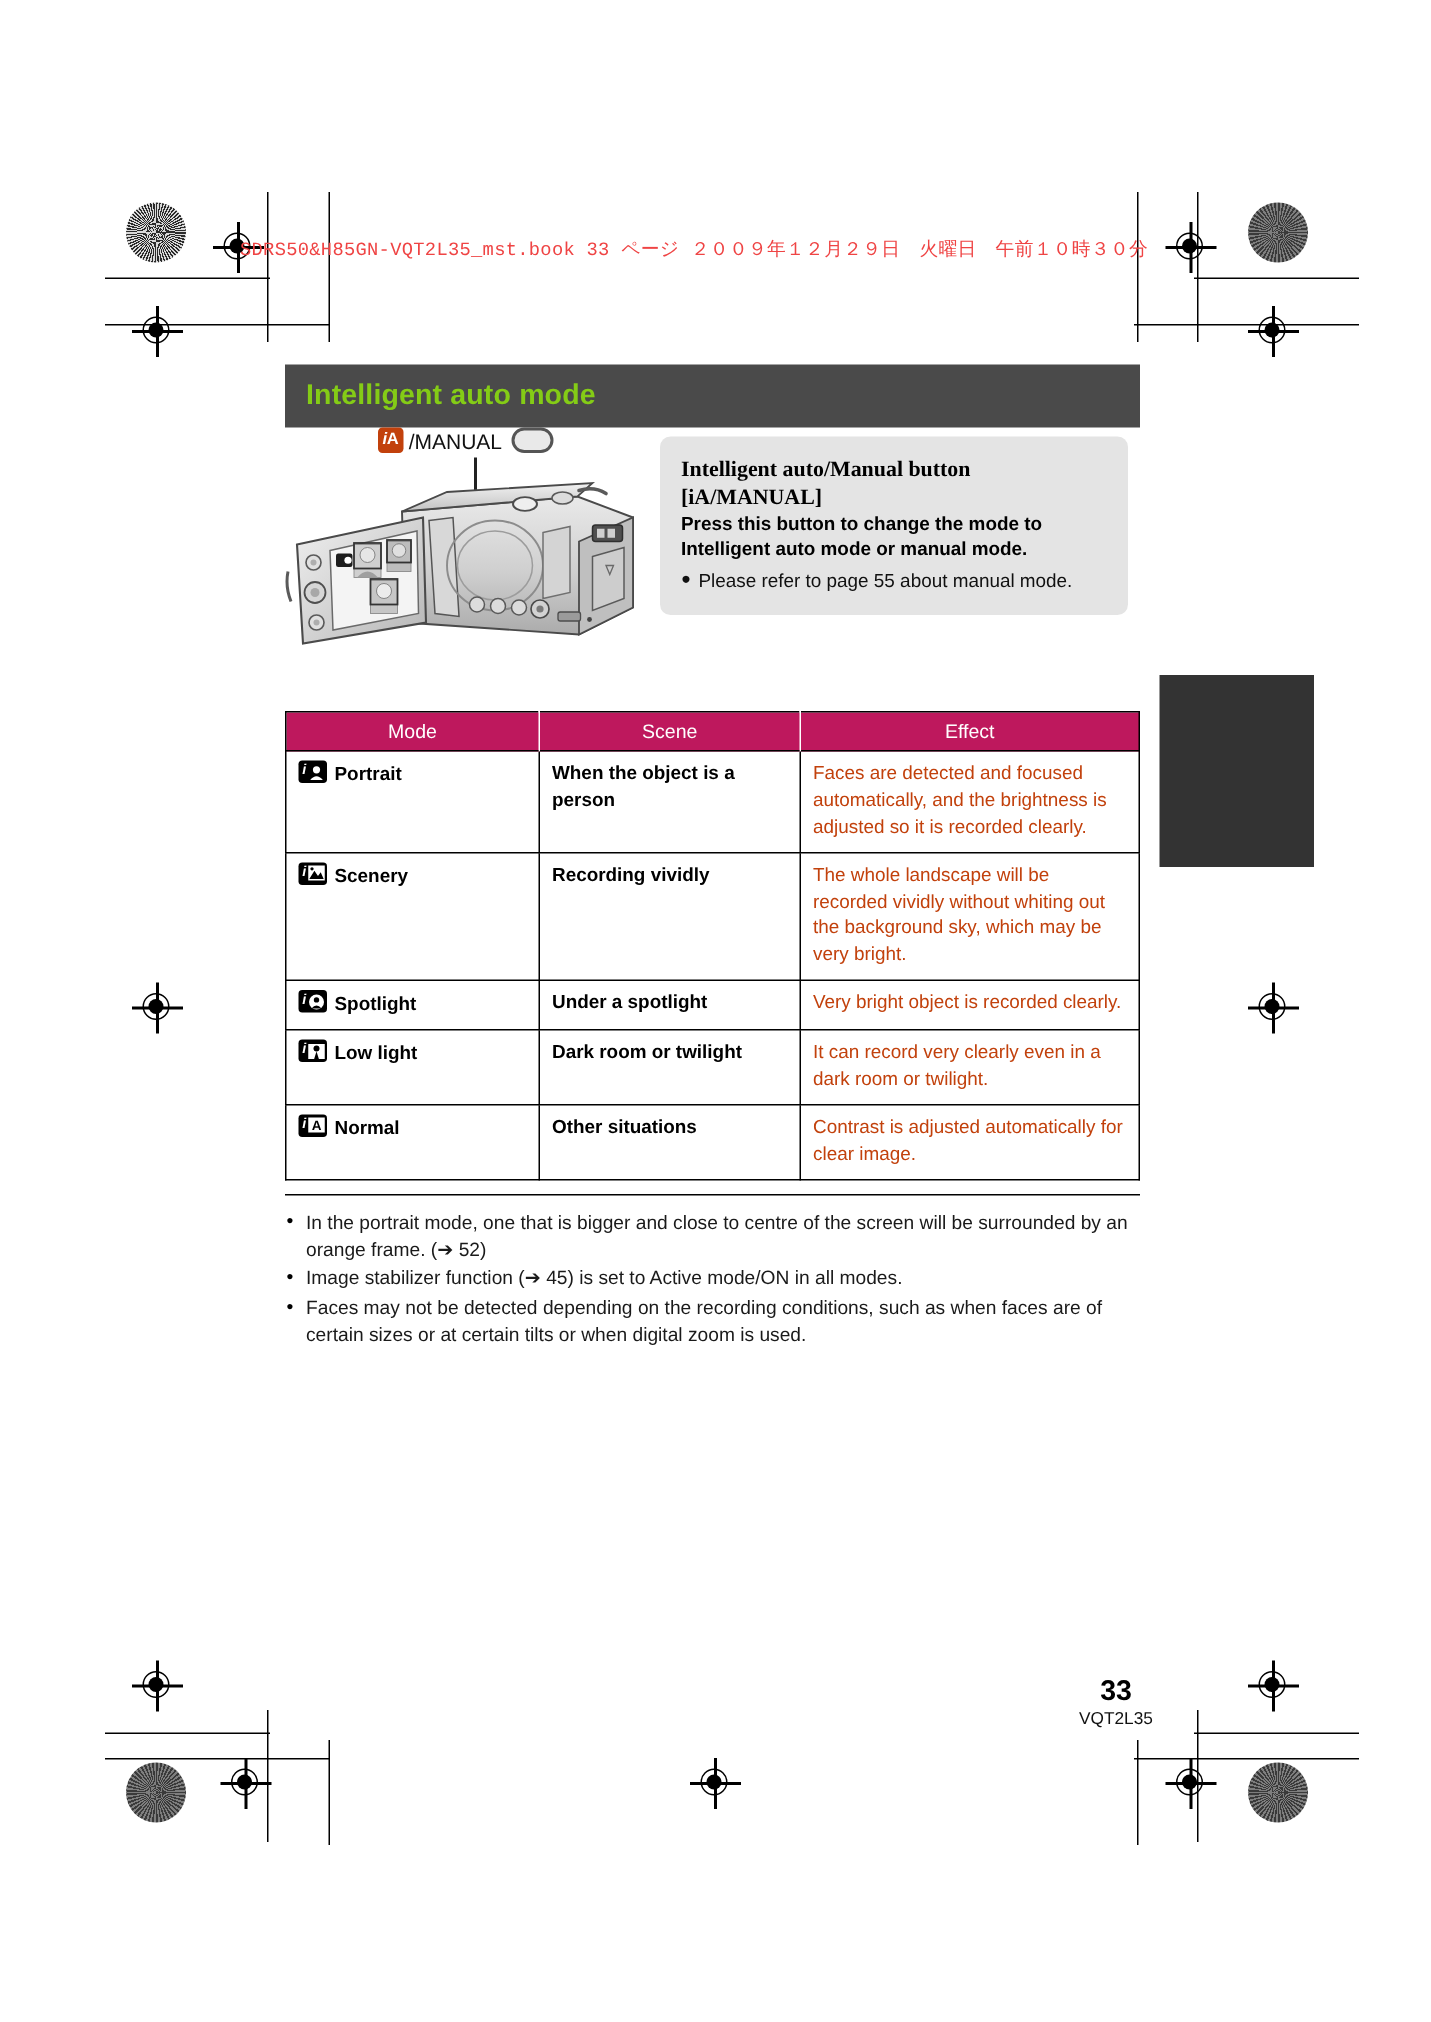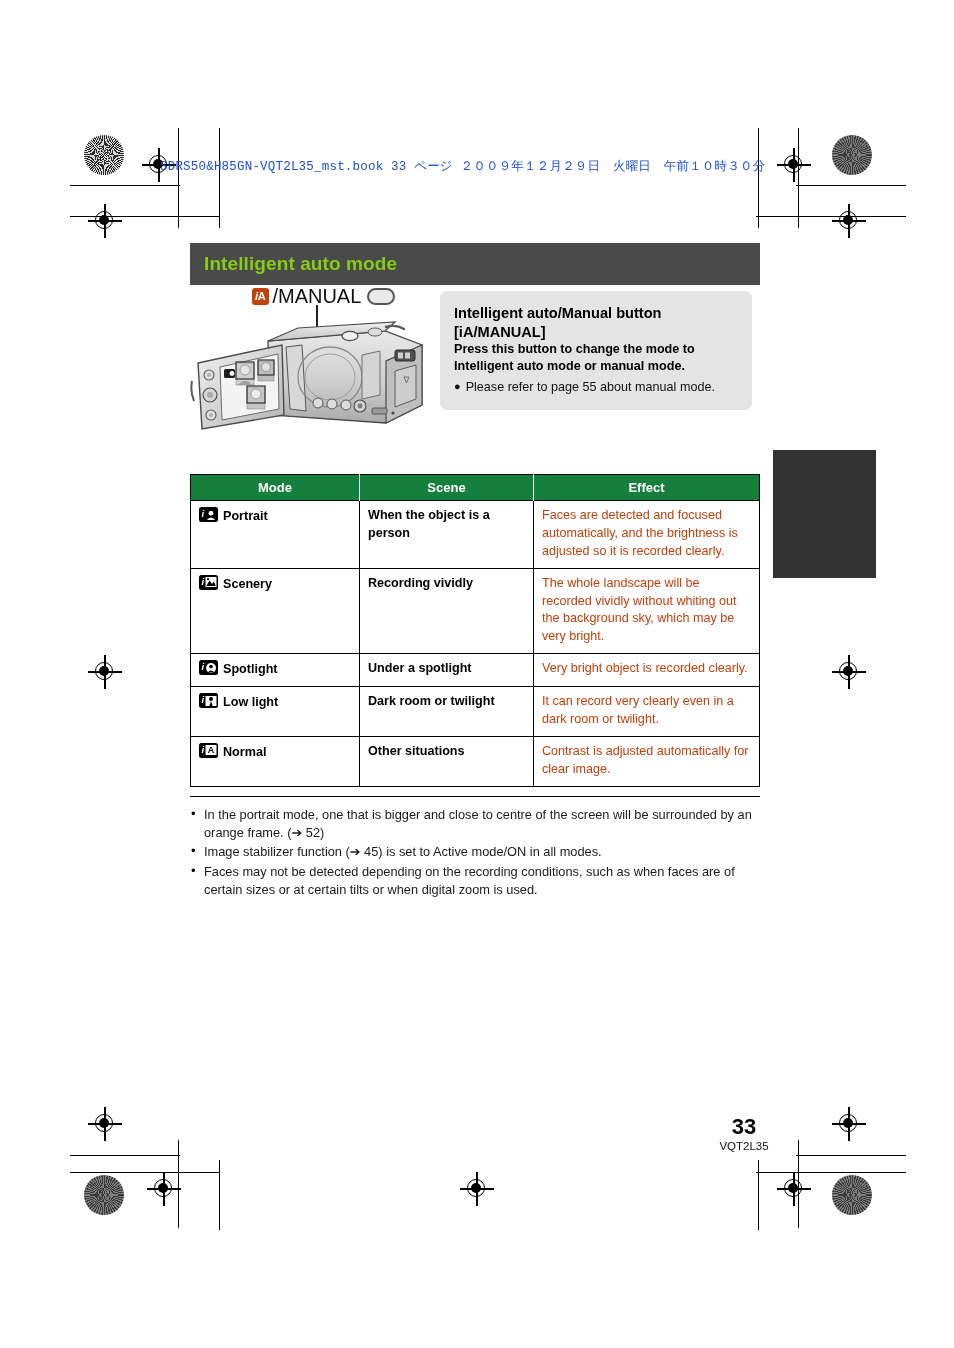--- a/index.html
+++ b/index.html
@@ -20,21 +20,21 @@
   }
   .starburst.dark{background:repeating-conic-gradient(#3a3a3a 0deg 4deg,#7e7e7e 4deg 8deg);}
   .rule{position:absolute;background:#000;}
   .hrule{height:1.3px;}
   .vrule{width:1.3px;}
 
   
   .book-header{
     position:absolute;left:160px;top:158px;width:640px;
     font-family:"Liberation Mono", monospace;
-    font-size:12.5px;letter-spacing:.2px;color:#1d4ed8;white-space:nowrap;
+    font-size:12.5px;letter-spacing:.2px;color:#ef4444;white-space:nowrap;
   }
 
   
   .content{position:absolute;left:190px;top:243px;width:570px;}
 
   .section-title{
     background:#4a4a4a;color:#84cc16;font-size:19px;font-weight:bold;
     padding:10px 0 10px 14px;letter-spacing:.1px;
   }
   .intro{
@@ -44,48 +44,48 @@
   
   .figrow{position:relative;margin-top:10px;height:165px;}
 
   .ia-label{position:absolute;left:62px;top:-10px;display:flex;align-items:center;gap:2px;}
   .ia-badge{
     display:inline-block;background:#c2410c;color:#fff;border-radius:3px;
     font-size:11px;font-weight:bold;line-height:1;padding:3px 4px 3px 3px;
     letter-spacing:-.3px;
   }
   .ia-badge .i{font-style:italic;}
-  .ia-text{font-size:20px;color:#111;margin-left:1px;}
+  .ia-text{font-size:14px;color:#111;margin-left:1px;}
   .ia-btn{
     width:28px;height:17px;border:2.4px solid #555;border-radius:9px;
     background:#e9e9e9;margin-left:4px;box-sizing:border-box;
   }
   .leader{position:absolute;left:126px;top:10px;width:2.2px;height:36px;background:#222;}
 
   
   .cam{position:absolute;left:0;top:24px;width:250px;height:128px;}
   .cam svg{display:block;}
 
   .callout{
     position:absolute;left:250px;top:-4px;width:312px;
     background:#e4e4e4;border-radius:7px;padding:13px 14px 14px 14px;
     box-sizing:border-box;
   }
-  .callout h3{margin:0;font-size:14.6px;font-weight:bold;line-height:1.28;color:#000;}
+  .callout h3{margin:0;font-size:14.6px;font-weight:bold;line-height:1.28;color:#000;font-family:Liberation Serif, serif;}
   .callout .sub{margin-top:0;font-size:12.6px;font-weight:bold;line-height:1.33;color:#000;}
   .callout .note{margin-top:4px;font-size:12.6px;line-height:1.33;color:#111;display:flex;gap:5px;}
   .callout .note .b{font-size:11px;line-height:1.45;}
 
   
   table.modes{
     border-collapse:collapse;width:570px;margin-top:14px;
     border:1.5px solid #000;
   }
   table.modes th{
-    background:#15803d;color:#fff;font-size:13px;font-weight:bold;
+    background:#be185d;color:#fff;font-size:13px;font-weight:normal;
     padding:5px 4px;text-align:center;border-right:1.5px solid #fff;
   }
   table.modes th:last-child{border-right:none;}
   table.modes td{
     border:1.3px solid #000;vertical-align:top;
     padding:6px 8px 7px 8px;font-size:12.6px;line-height:1.42;
   }
   table.modes td.mode{width:152px;font-weight:bold;white-space:nowrap;}
   table.modes td.scene{width:157px;font-weight:bold;}
   table.modes td.effect{color:#c2410c;}
@@ -106,21 +106,21 @@
   }
   ul.notes li:before{
     content:"\2022";position:absolute;left:1px;top:-1px;font-size:13px;color:#000;
   }
 
   
   .thumbtab{position:absolute;right:78px;top:450px;width:103px;height:128px;background:#333333;}
 
   
   .footer{position:absolute;right:150px;bottom:196px;text-align:center;width:120px;}
-  .footer .pg{font-size:22px;font-weight:bold;color:#000;line-height:1.15;}
+  .footer .pg{font-size:19px;font-weight:bold;color:#000;line-height:1.15;}
   .footer .code{font-size:11.5px;color:#111;margin-top:1px;}
 </style>
 </head>
 <body>
 
 <div class="mark starburst" style="left:84px;top:135px;"></div>
 <div class="rule hrule" style="left:70px;top:185px;width:110px;"></div>
 <div class="rule hrule" style="left:70px;top:216px;width:150px;"></div>
 <div class="rule vrule" style="left:178px;top:128px;height:100px;"></div>
 <div class="rule vrule" style="left:219px;top:128px;height:100px;"></div>

